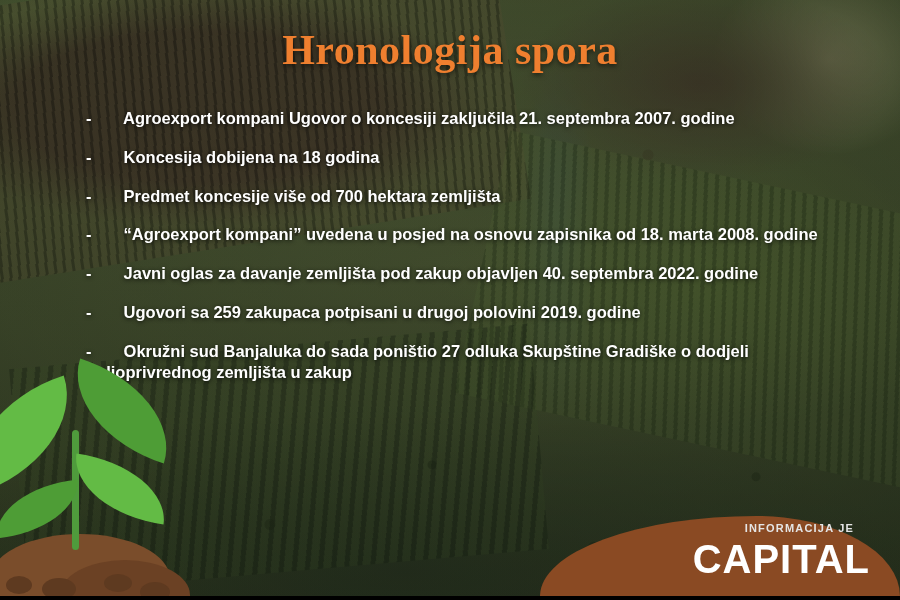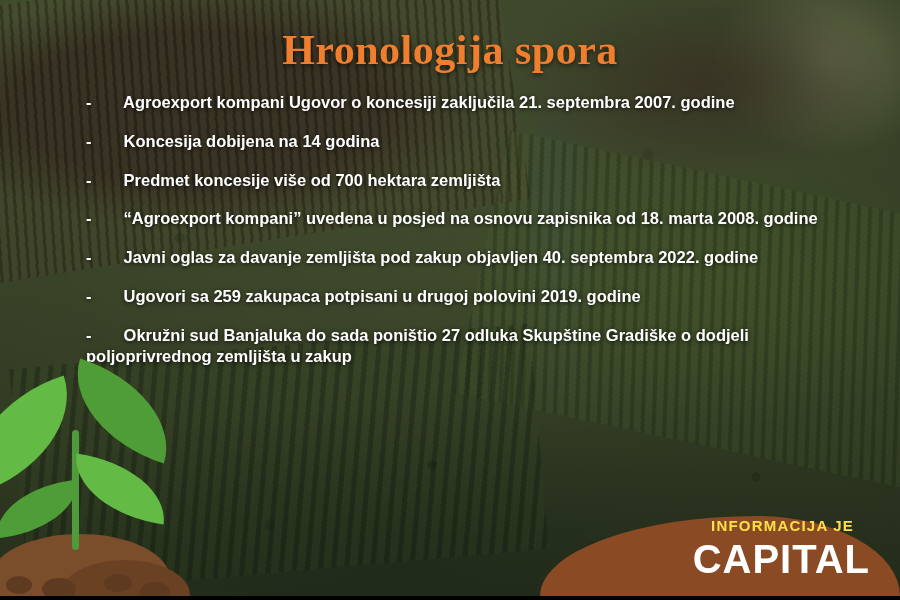--- a/index.html
+++ b/index.html
@@ -126,20 +126,21 @@
   }
   .bullet {
     display: block;
     color: #ffffff;
     font-size: 16.5px;
     font-weight: 700;
     line-height: 1.32;
     margin-bottom: 17px;
     text-shadow: 0 1px 4px rgba(0,0,0,0.75);
     white-space: pre-wrap;
+    margin-top: 16px;
   }
 
   
   .sprout { position: absolute; left: 0; bottom: 0; width: 250px; height: 260px; }
   .mound {
     position: absolute;
     left: -10px; bottom: -28px;
     width: 180px; height: 90px;
     background: #7a4d2b;
     border-radius: 50%;
@@ -182,22 +183,22 @@
   .logo-hill2 {
     position: absolute;
     bottom: 0; right: 200px;
     width: 150px; height: 52px;
     background: #8a4a23;
     border-radius: 70% 30% 0 0 / 100% 100% 0 0;
   }
   .logo-kicker {
     position: absolute;
     right: 46px; bottom: 62px;
-    color: #fde047;
-    font-size: 15px;
+    color: #e5e5e5;
+    font-size: 11px;
     font-weight: 700;
     letter-spacing: 1.2px;
   }
   .logo-main {
     position: absolute;
     right: 30px; bottom: 14px;
     color: #ffffff;
     font-size: 40px;
     font-weight: 800;
     letter-spacing: 1px;
@@ -214,21 +215,21 @@
   <div class="bg-stripes-a"></div>
   <div class="bg-stripes-b"></div>
   <div class="bg-stripes-c"></div>
   <div class="bg-speckle"></div>
   <div class="scrim"></div>
 
   <div class="title">Hronologija spora</div>
 
   <div class="content">
     <div class="bullet">-       Agroexport kompani Ugovor o koncesiji zaključila 21. septembra 2007. godine</div>
-    <div class="bullet">-       Koncesija dobijena na 14 godina</div>
+    <div class="bullet">-       Koncesija dobijena na 18 godina</div>
     <div class="bullet">-       Predmet koncesije više od 700 hektara zemljišta</div>
     <div class="bullet">-       “Agroexport kompani” uvedena u posjed na osnovu zapisnika od 18. marta 2008. godine</div>
     <div class="bullet">-       Javni oglas za davanje zemljišta pod zakup objavljen 40. septembra 2022. godine</div>
     <div class="bullet">-       Ugovori sa 259 zakupaca potpisani u drugoj polovini 2019. godine</div>
     <div class="bullet">-       Okružni sud Banjaluka do sada poništio 27 odluka Skupštine Gradiške o dodjeli poljoprivrednog zemljišta u zakup</div>
   </div>
 
   <div class="sprout">
     <div class="mound"></div>
     <div class="mound2"></div>

